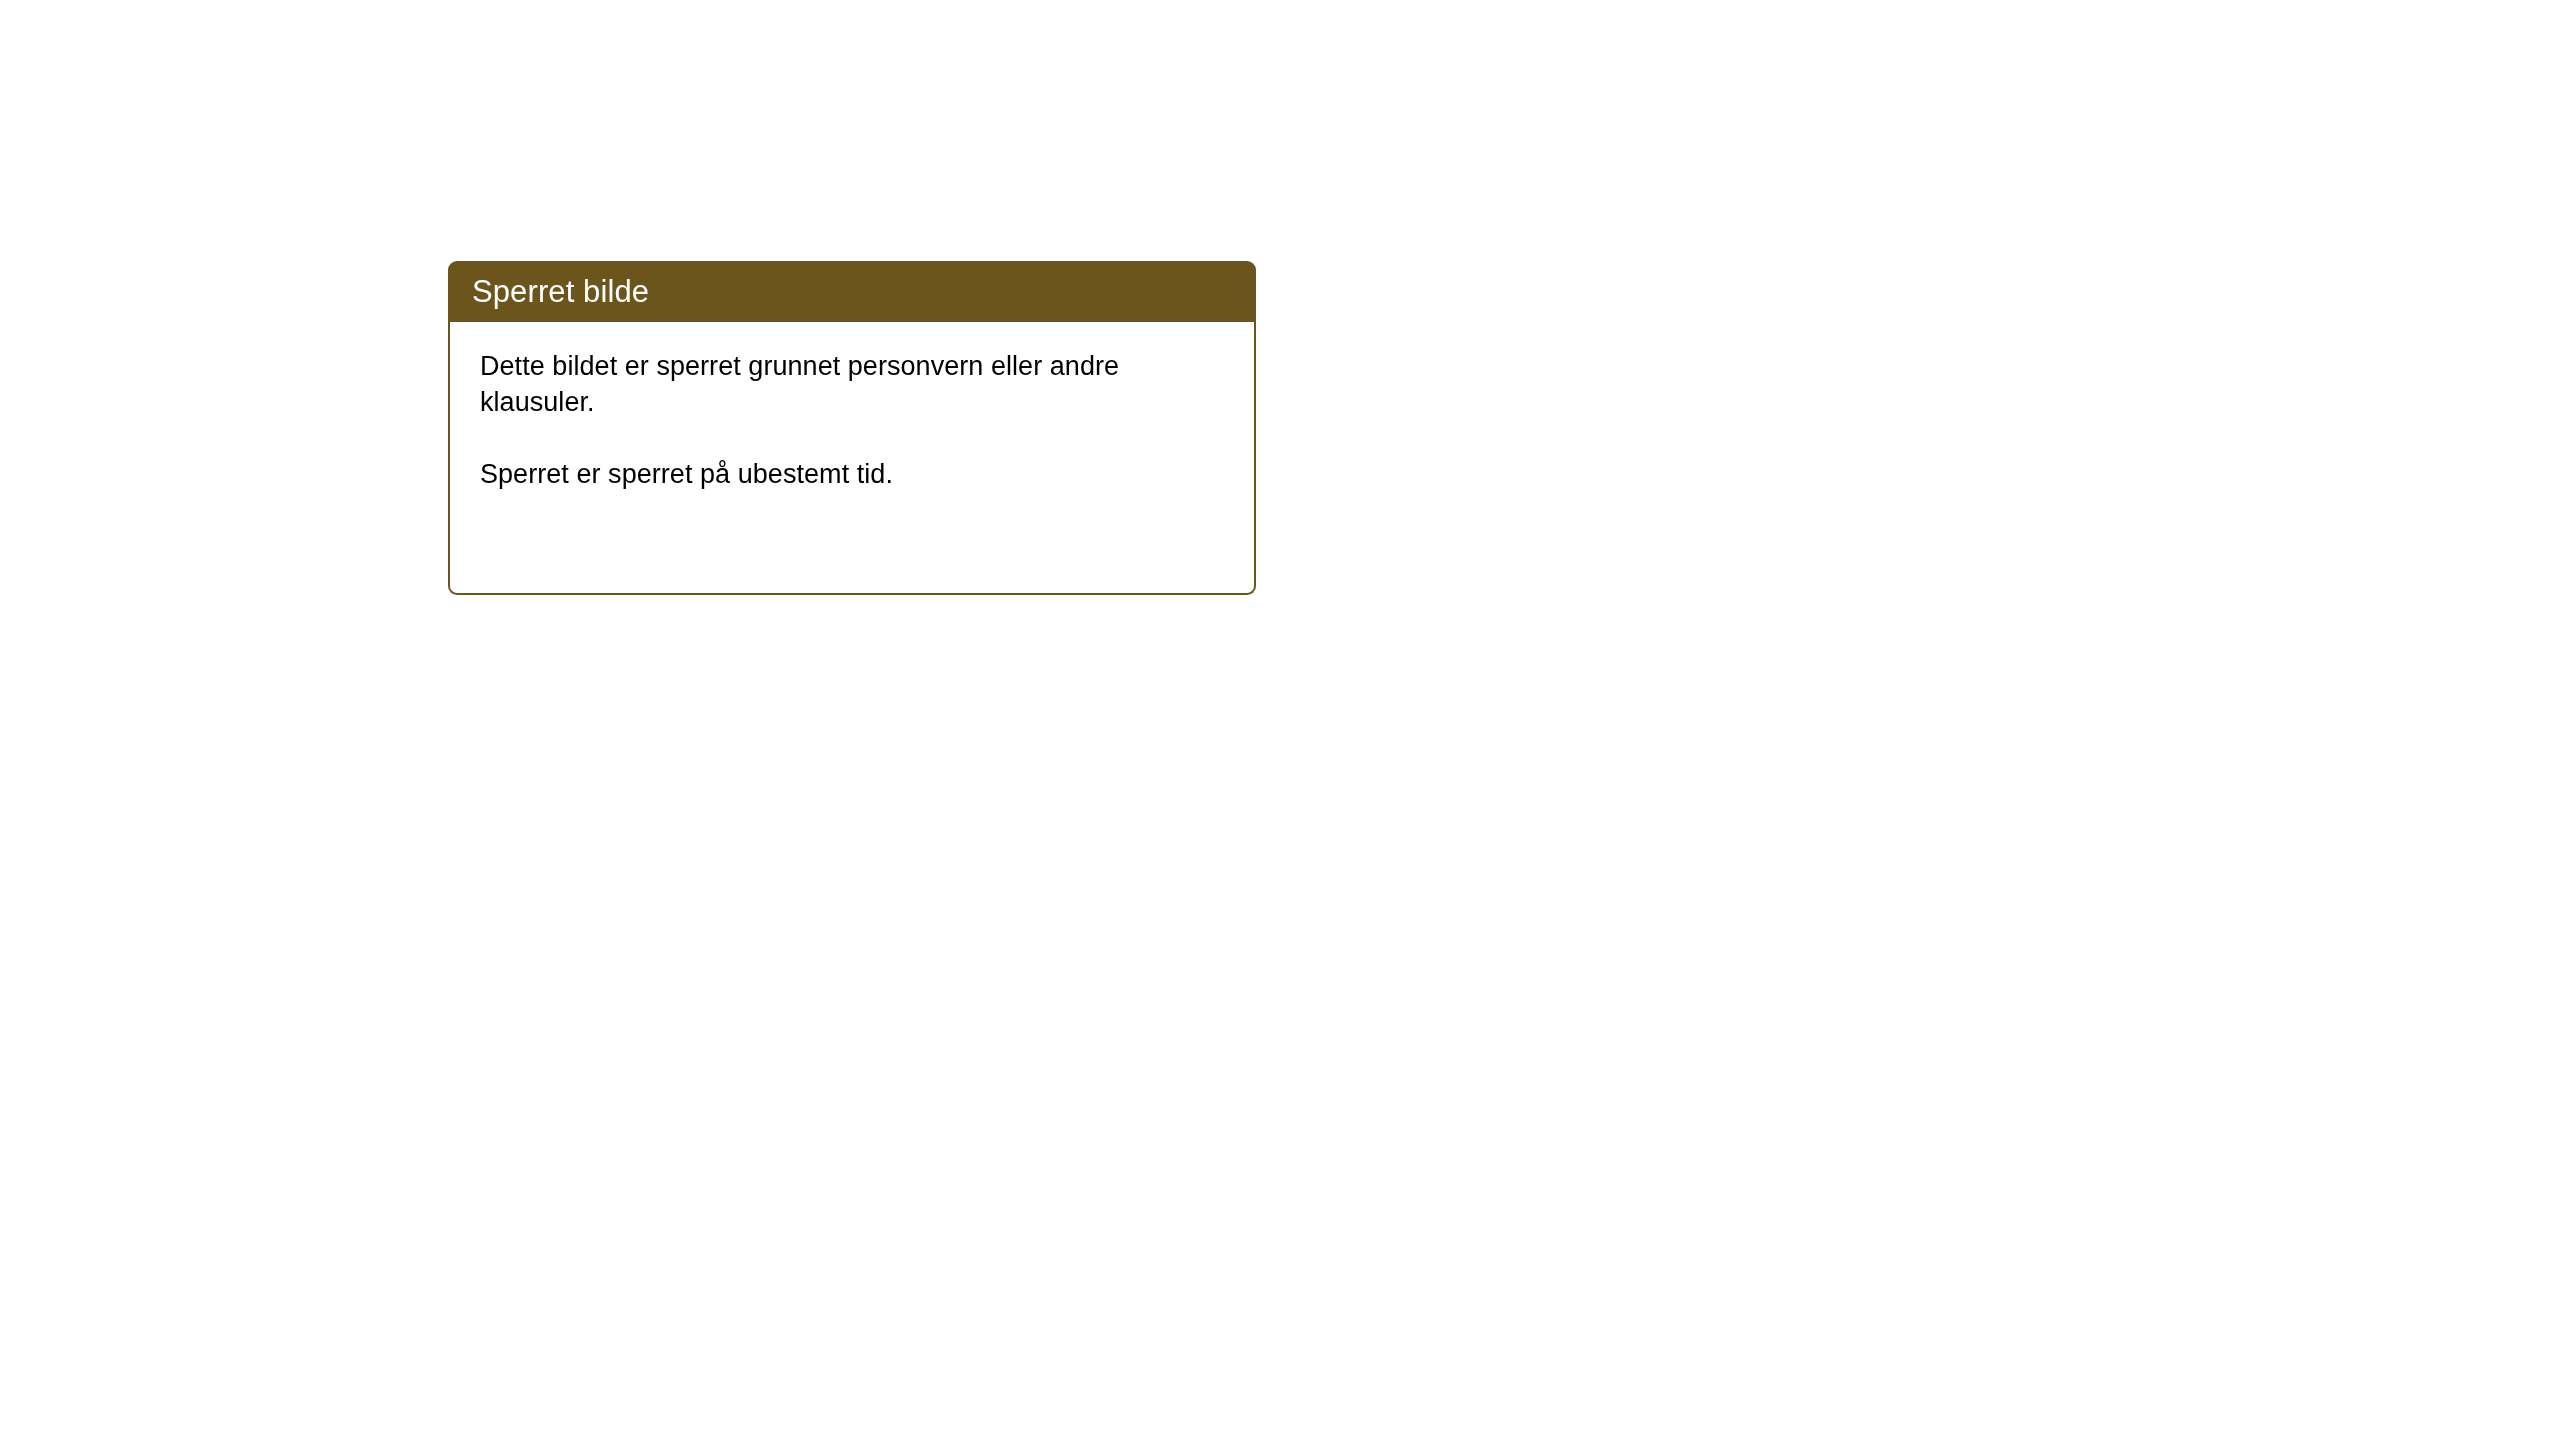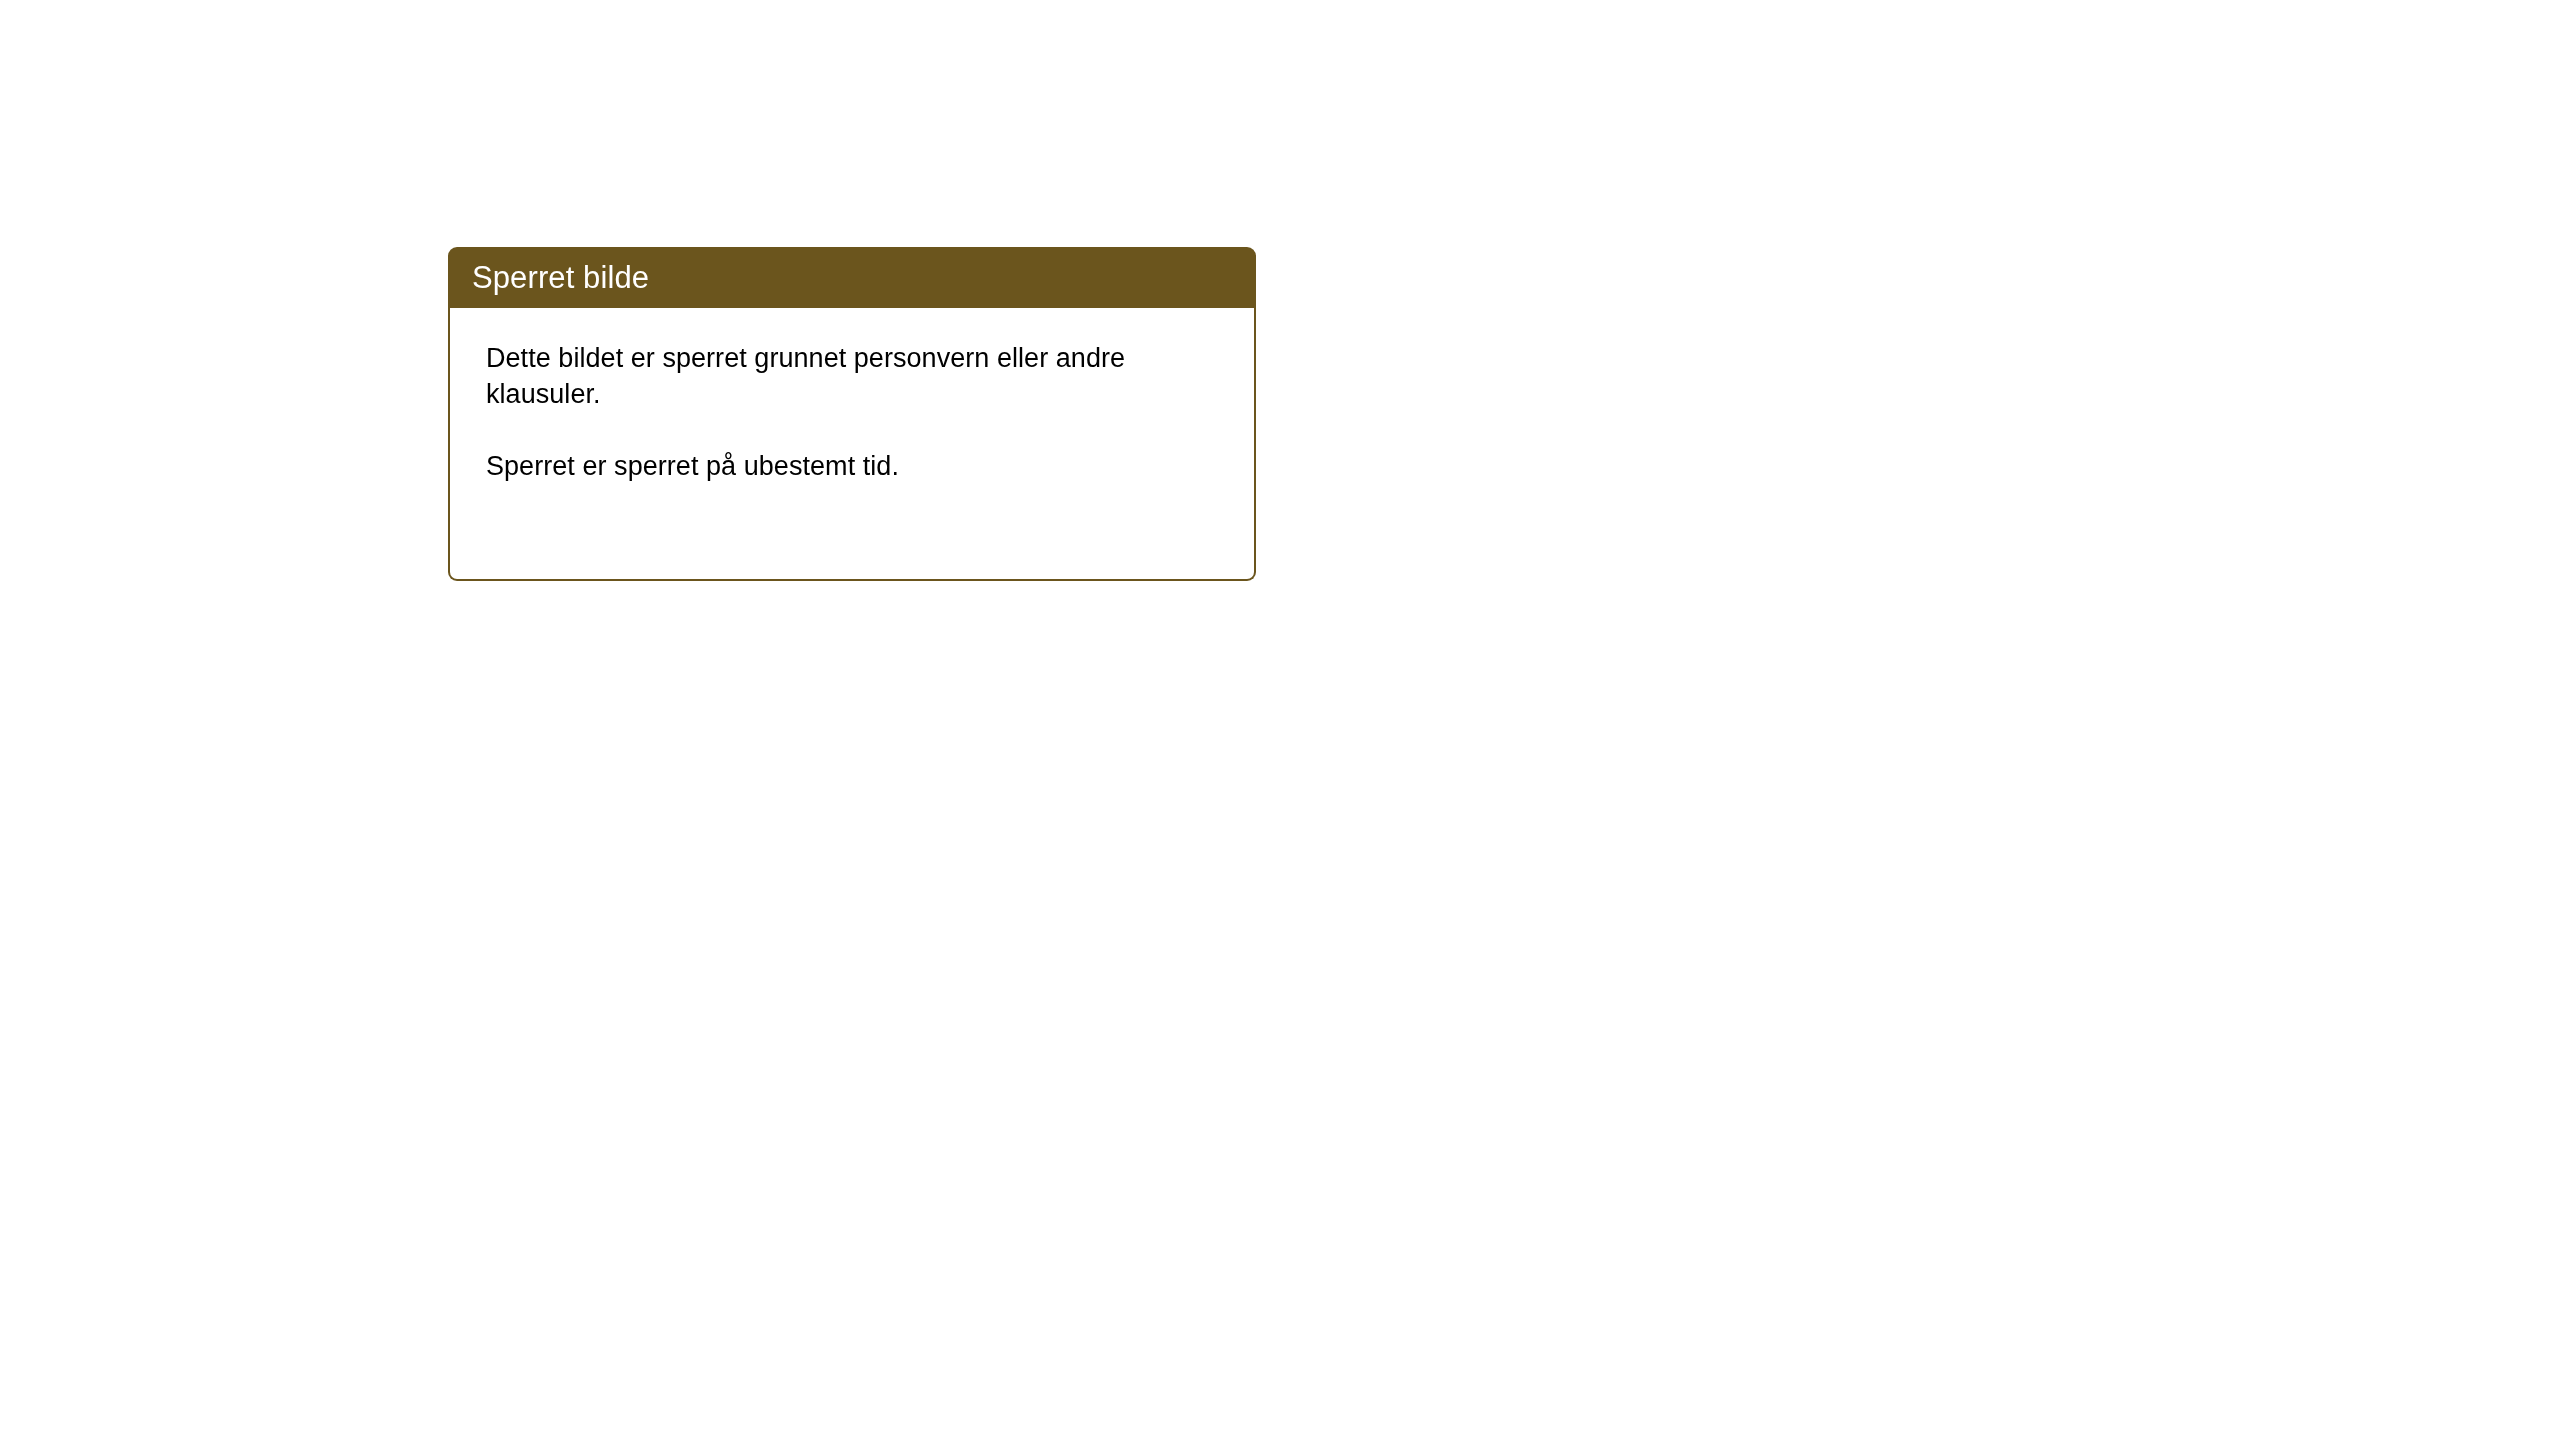--- a/index.html
+++ b/index.html
@@ -13,21 +13,21 @@
     height: 1440px;
     position: relative;
     overflow: hidden;
     font-family: "Liberation Sans", sans-serif;
     -webkit-font-smoothing: antialiased;
   }
 
   #stage {
     position: absolute;
     left: 0;
-    top: 2px;
+    top: 16px;
     width: 2560px;
     height: 1304px;
   }
 
   
   .notice-card {
     position: absolute;
     box-sizing: border-box;
     background: #ffffff;
   }
@@ -59,21 +59,21 @@
     box-sizing: border-box;
     height: 273px;
     background: #ffffff;
     border: 2px solid #6B551D;
     border-top: none;
     border-radius: 0 0 9px 9px;
     padding: 21px 22px 0 24px;
   }
 
   .card-para {
-    margin: 12px;
+    margin: 6px;
     color: #000000;
     font-family: "Liberation Sans", sans-serif;
     font-size: 27px;
     font-weight: 400;
     line-height: 1.33;
     letter-spacing: 0.05px;
   }
 
   .card-para + .card-para {
     margin-top: 36px;

